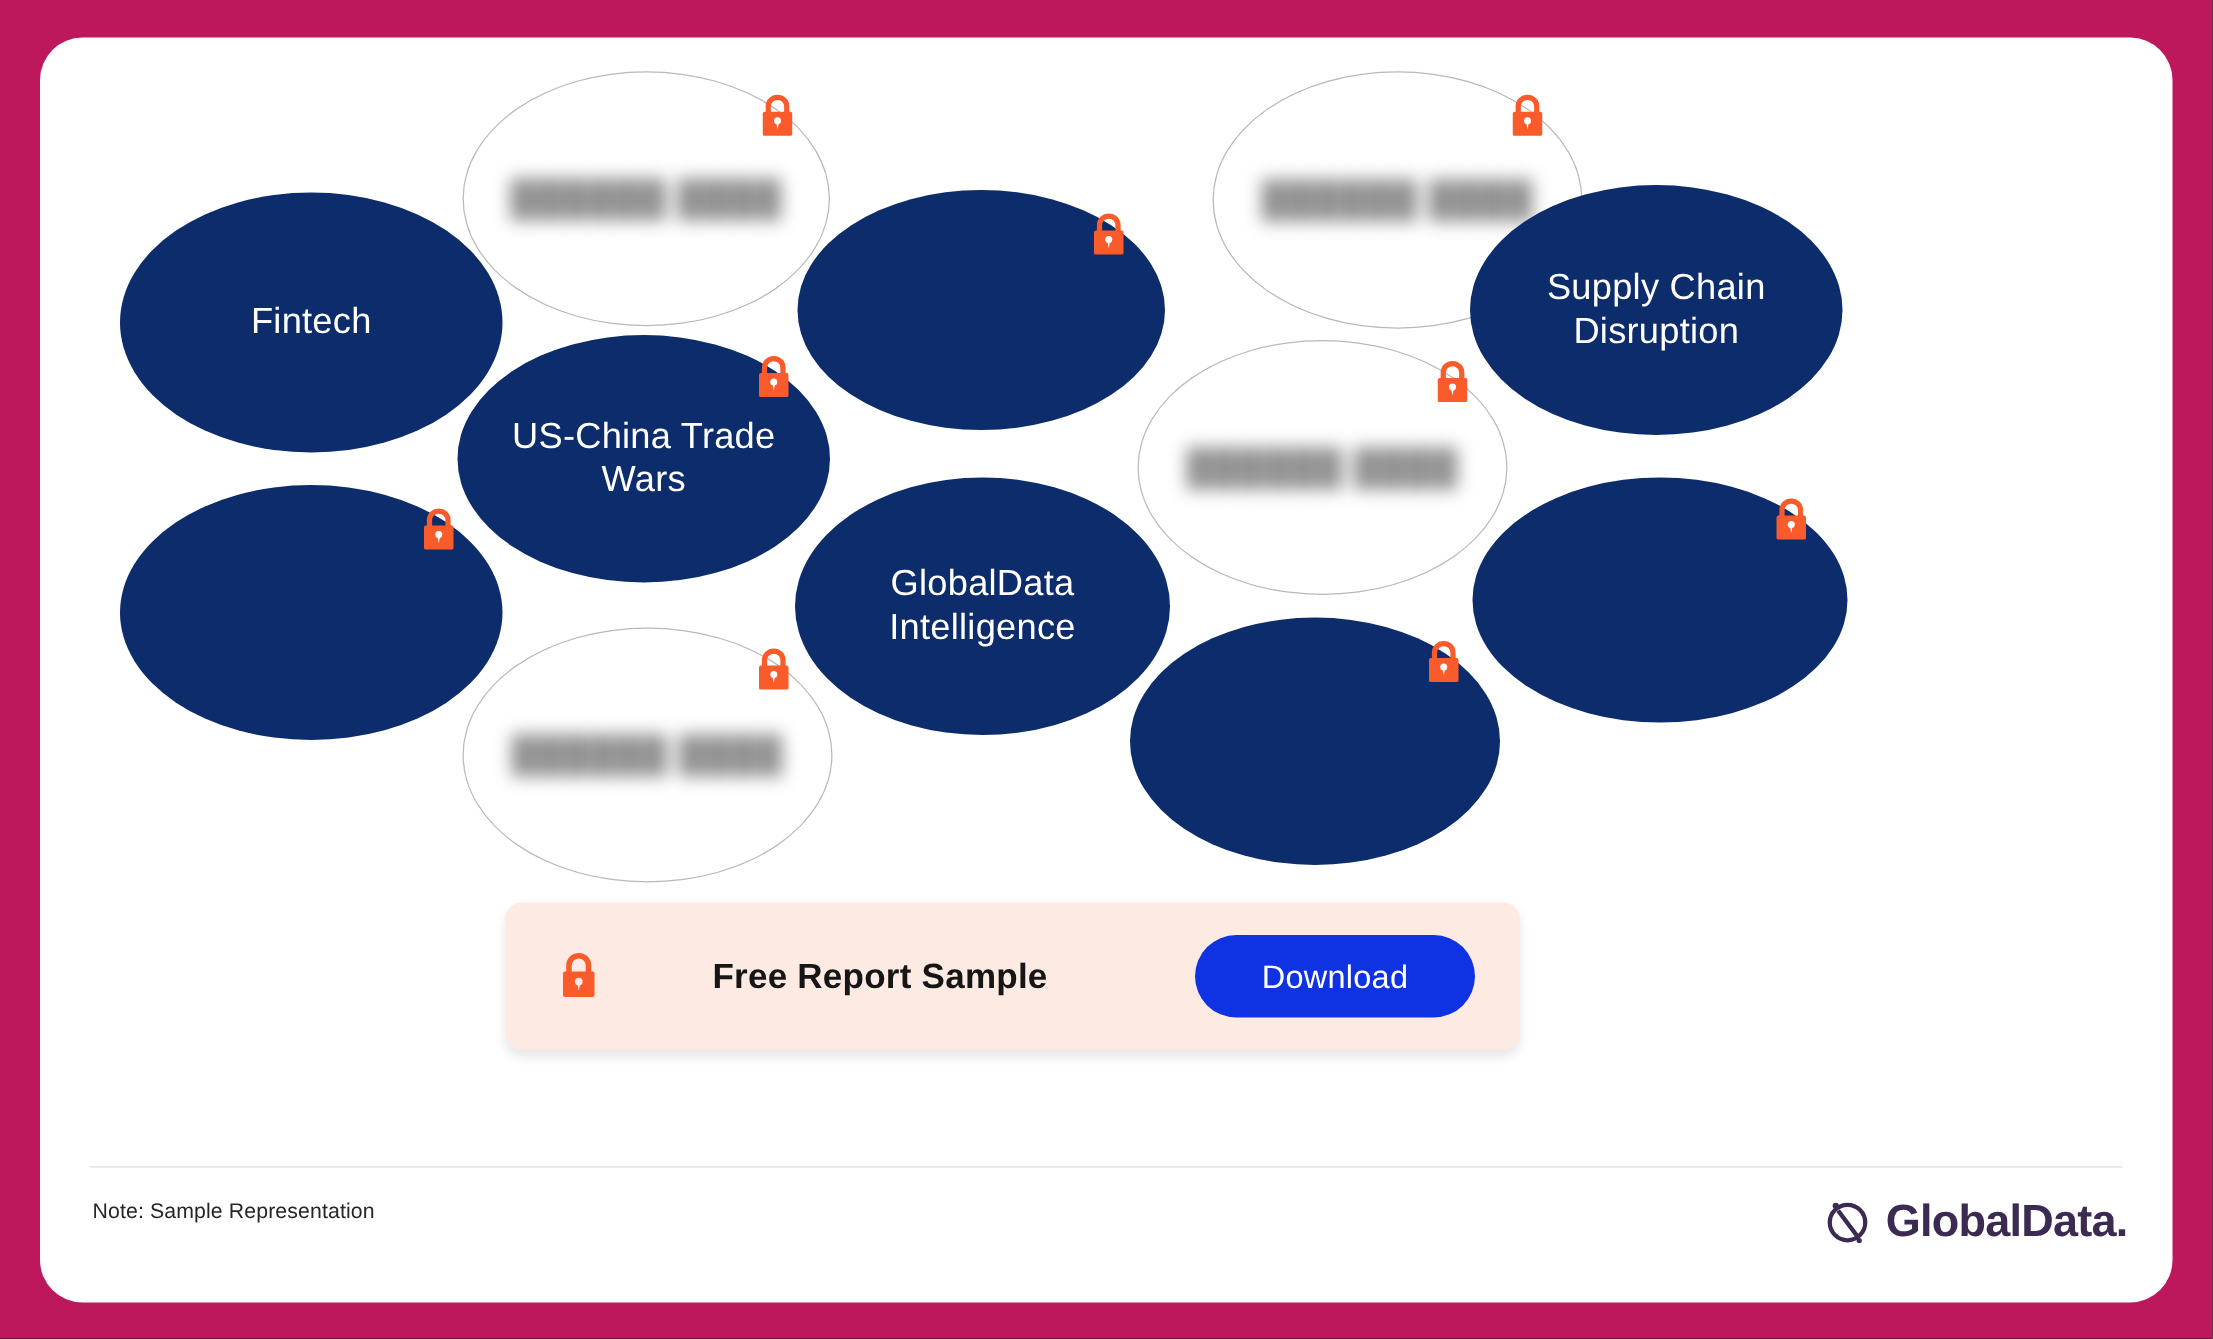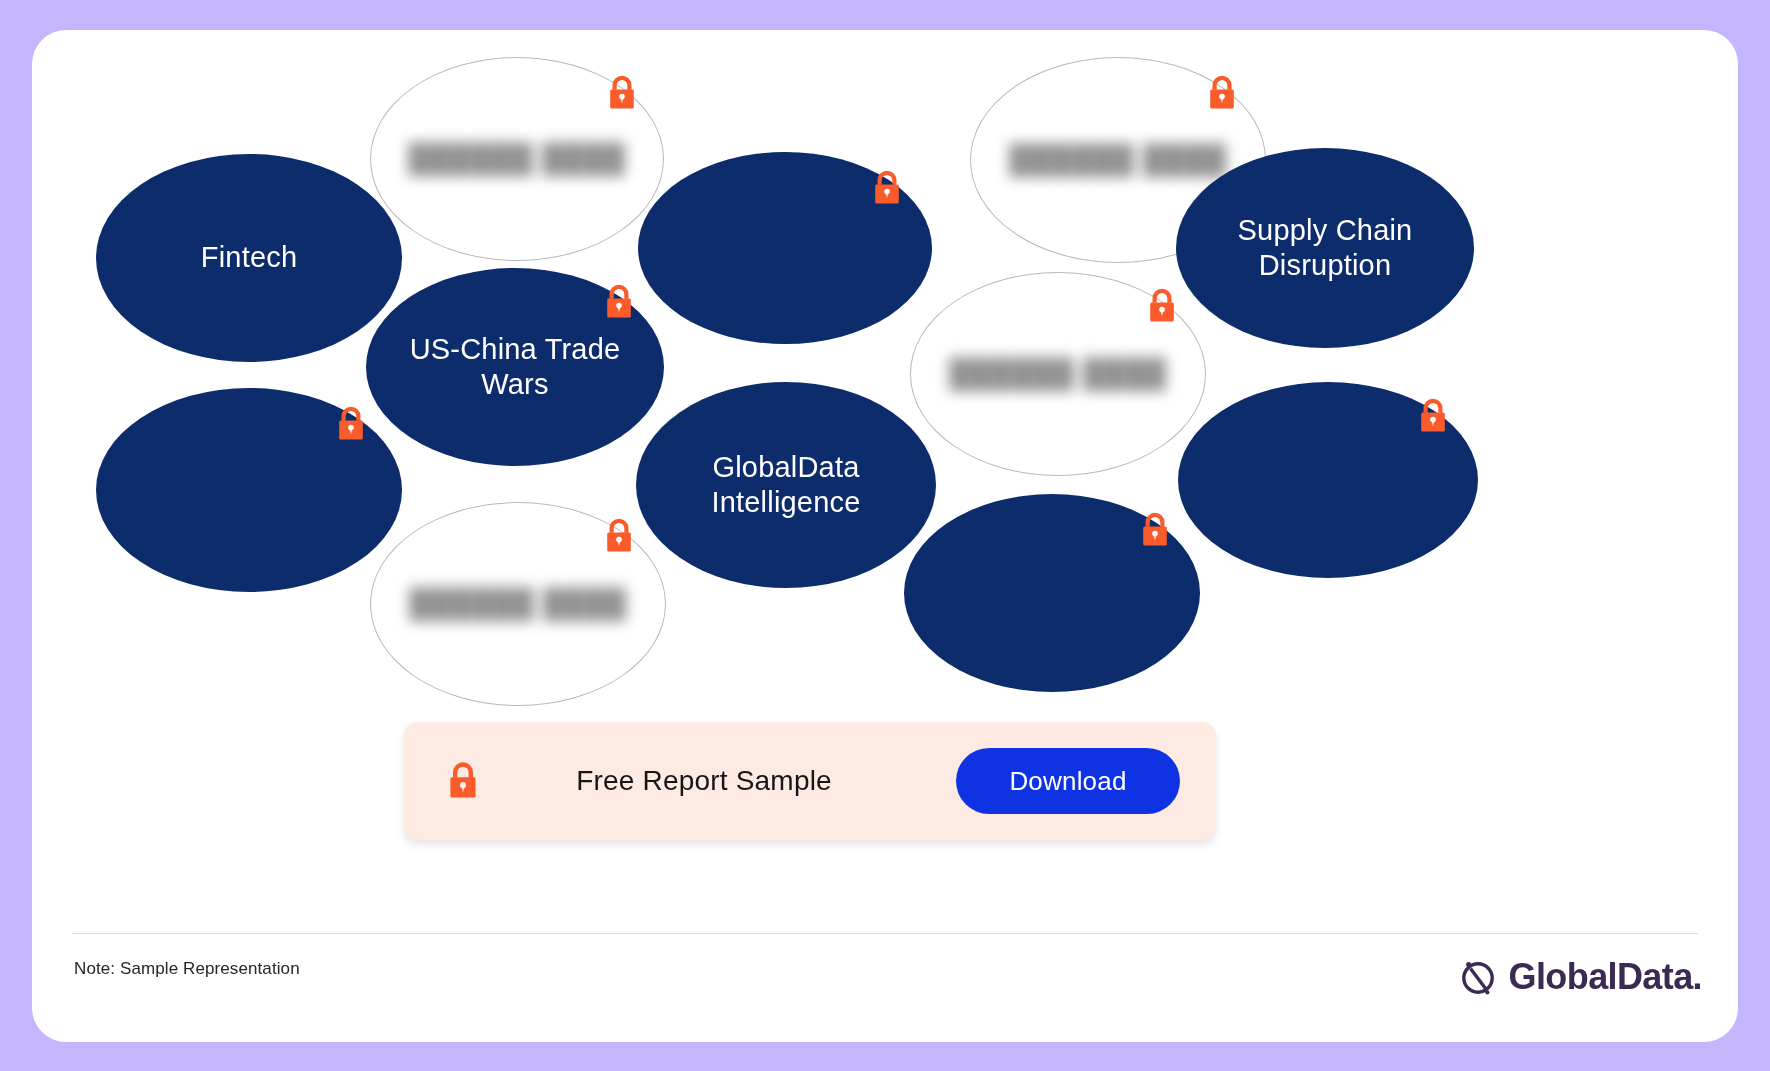--- a/index.html
+++ b/index.html
@@ -9,21 +9,21 @@
     height: 1071px;
     background: #000000;
     font-family: "Liberation Sans", sans-serif;
     overflow: hidden;
   }
 
   #canvas {
     position: relative;
     width: 1770px;
     height: 1071px;
-    background: #c4b5fd;
+    background: #be185d;
   }
 
   
   .card {
     position: absolute;
     left: 32px;
     top: 30px;
     width: 1706px;
     height: 1012px;
     background: #ffffff;
@@ -103,21 +103,21 @@
     height: 42px;
     margin-left: 42px;
     flex: 0 0 auto;
   }
   .sample-lock svg { display: block; width: 100%; height: 100%; }
 
   .sample-text {
     flex: 1 1 auto;
     text-align: center;
     font-size: 28px;
-    font-weight: 400;
+    font-weight: 700;
     color: #161616;
     letter-spacing: .2px;
     margin-left: -28px;
   }
 
   .download-btn {
     flex: 0 0 auto;
     margin-right: 36px;
     width: 224px;
     height: 66px;

